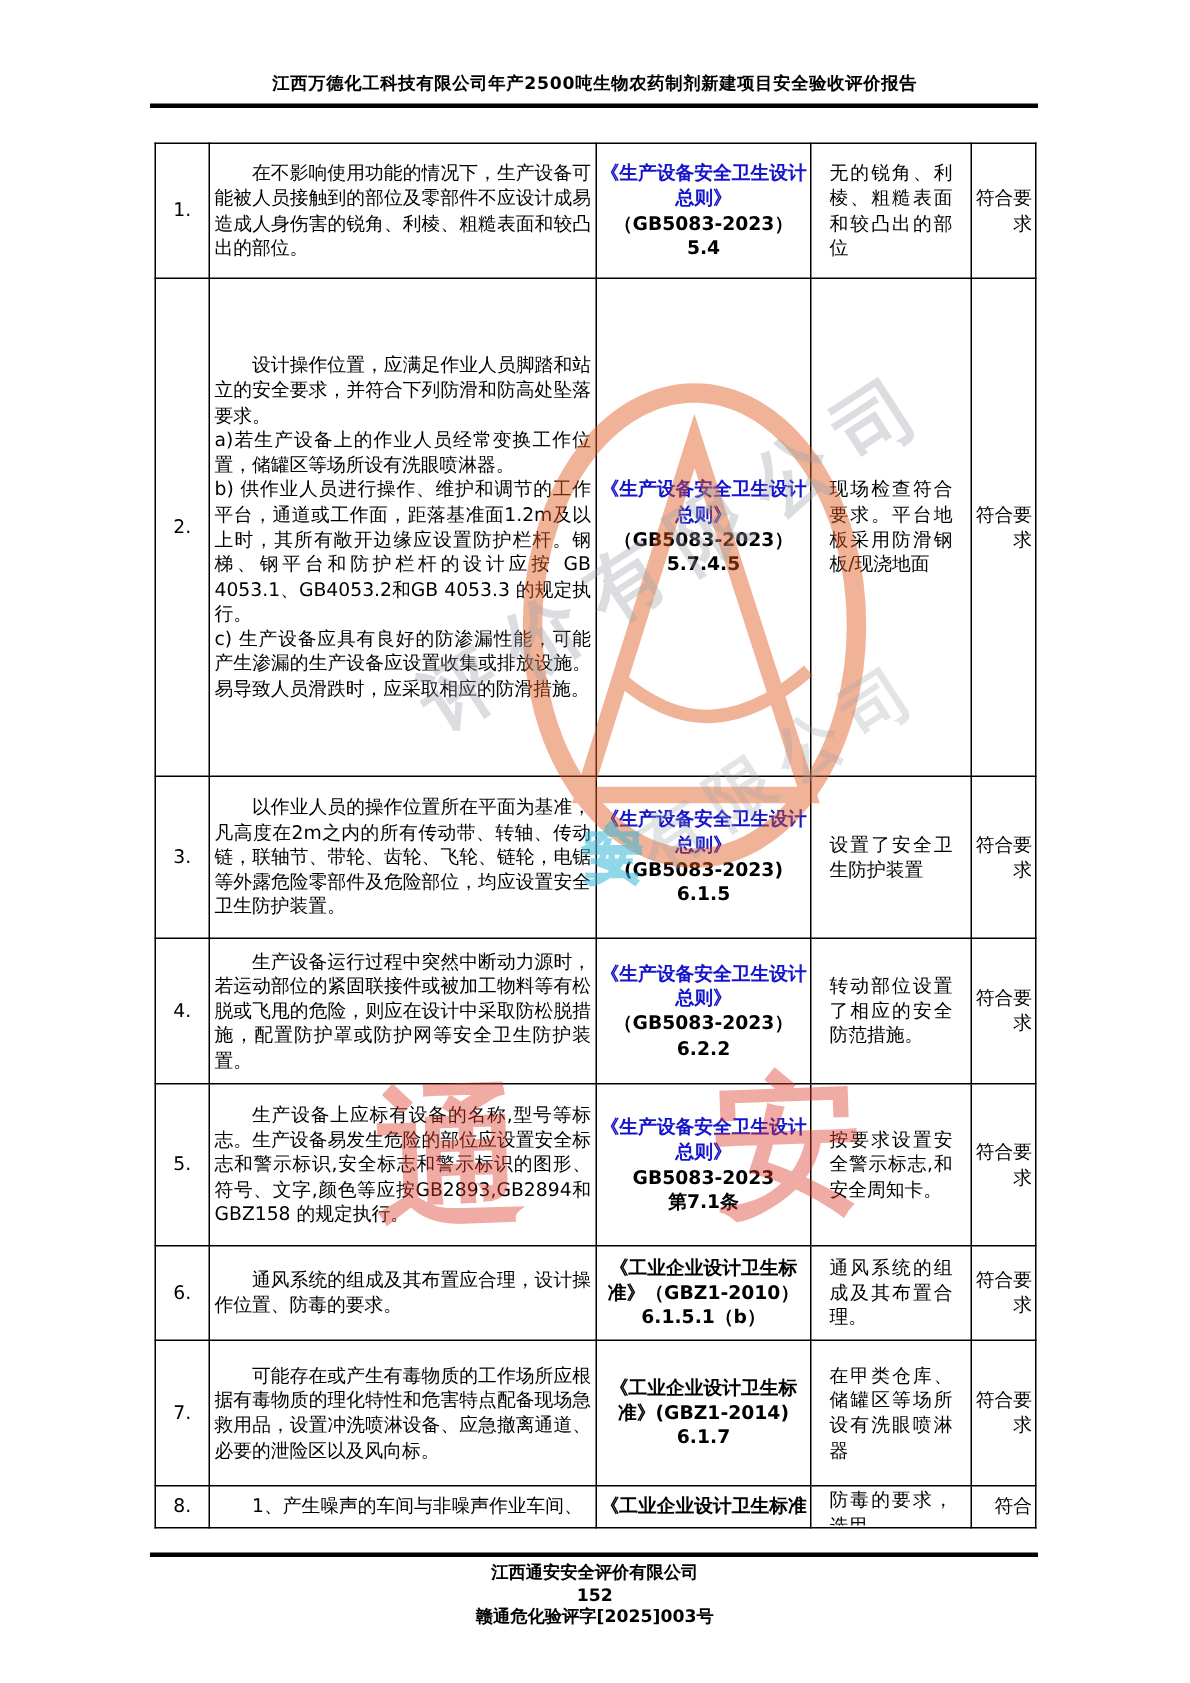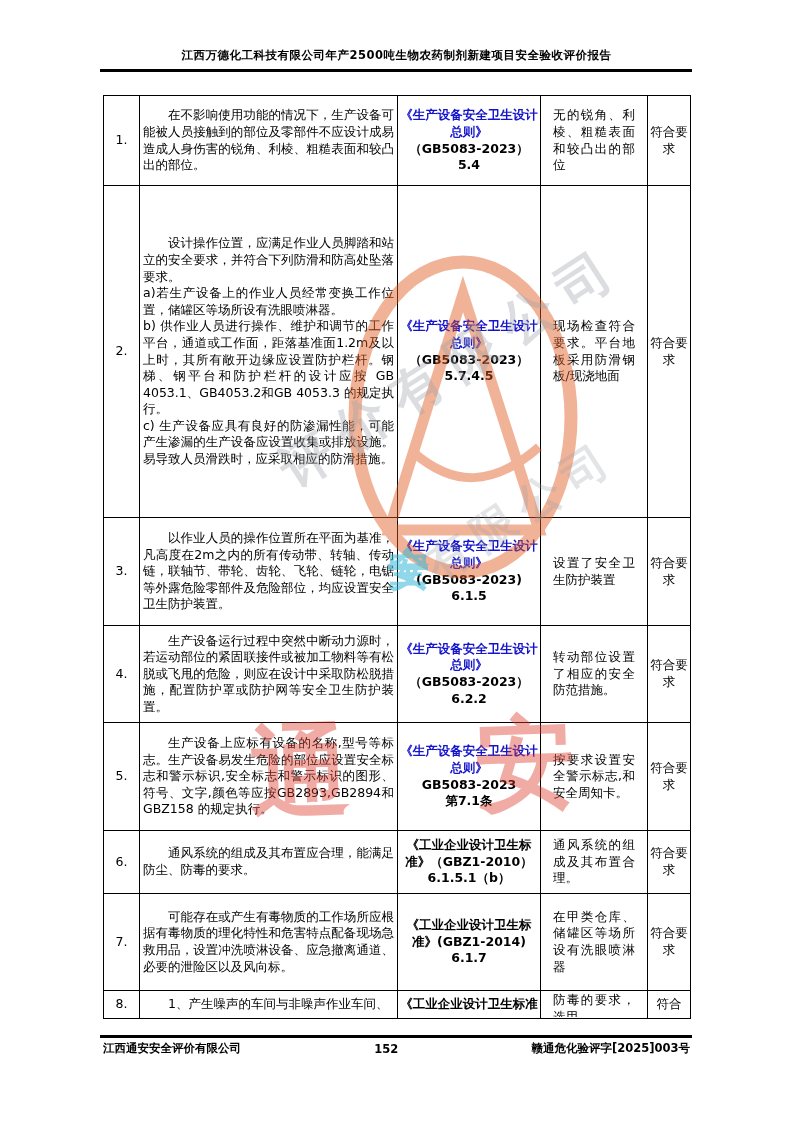--- a/index.html
+++ b/index.html
@@ -26,21 +26,21 @@
     border:1.5px solid #000;
   }
   .main-table td {
     border:1px solid #000; vertical-align:middle;
     font-size:12.5px; line-height:16.6px; overflow:hidden;
   }
   .col-num      { text-align:center; }
   .col-content  { padding:1px 3px; }
   .col-standard { text-align:center; font-weight:bold; padding:1px 2px; }
   .col-finding  { padding:1px 12px; text-align:justify; }
-  .col-conclusion { text-align:center; padding:1px 2px; }
+  .col-conclusion { text-align:right; padding:1px 2px; }
   .para { text-align:justify; }
   .para.indent { text-indent:2em; }
   .std-line { }
   .std-blue { color:var(--std-blue,#1414cc); }
 
   .row-1 td { height:90px; }
   .row-2 td { height:332px; }
   .row-3 td { height:108px; }
   .row-4 td { height:97px; }
   .row-5 td { height:108px; }
@@ -75,21 +75,21 @@
     font-size:100px; font-weight:bold; letter-spacing:125px;
     color:var(--wm-red,#e03a2a); opacity:0.42;
     transform:rotate(-2deg); white-space:nowrap;
   }
 
   
   .footer-rule { position:absolute; top:1035px; left:100px; width:592px; height:2.5px; background:#000; }
   .footer {
     position:absolute; top:1041px; left:103px; width:587px;
     display:flex; justify-content:space-between; align-items:center;
-    font-size:11.5px; font-weight:bold;
+    font-size:11.5px; font-weight:bold;flex-direction:column;
   }
 </style>
 </head>
 <body>
 
 <div class="page">
 
   <div class="header-title">江西万德化工科技有限公司年产2500吨生物农药制剂新建项目安全验收评价报告</div>
   <div class="header-rule"></div>
 
@@ -219,21 +219,21 @@
           <td class="col-conclusion">
             <div class="cellwrap">符合要求</div>
           </td>
         </tr>
         <tr class="row-6">
           <td class="col-num">
             <div class="cellwrap">6.</div>
           </td>
           <td class="col-content">
             <div class="cellwrap">
-              <p class="para indent">通风系统的组成及其布置应合理，能满足防尘、防毒的要求。</p>
+              <p class="para indent">通风系统的组成及其布置应合理，设计操作位置、防毒的要求。</p>
             </div>
           </td>
           <td class="col-standard">
             <div class="cellwrap">
               <div class="std-line">《工业企业设计卫生标准》（GBZ1-2010）</div>
               <div class="std-line">6.1.5.1（b）</div>
             </div>
           </td>
           <td class="col-finding">
             <div class="cellwrap">通风系统的组成及其布置合理。</div>

